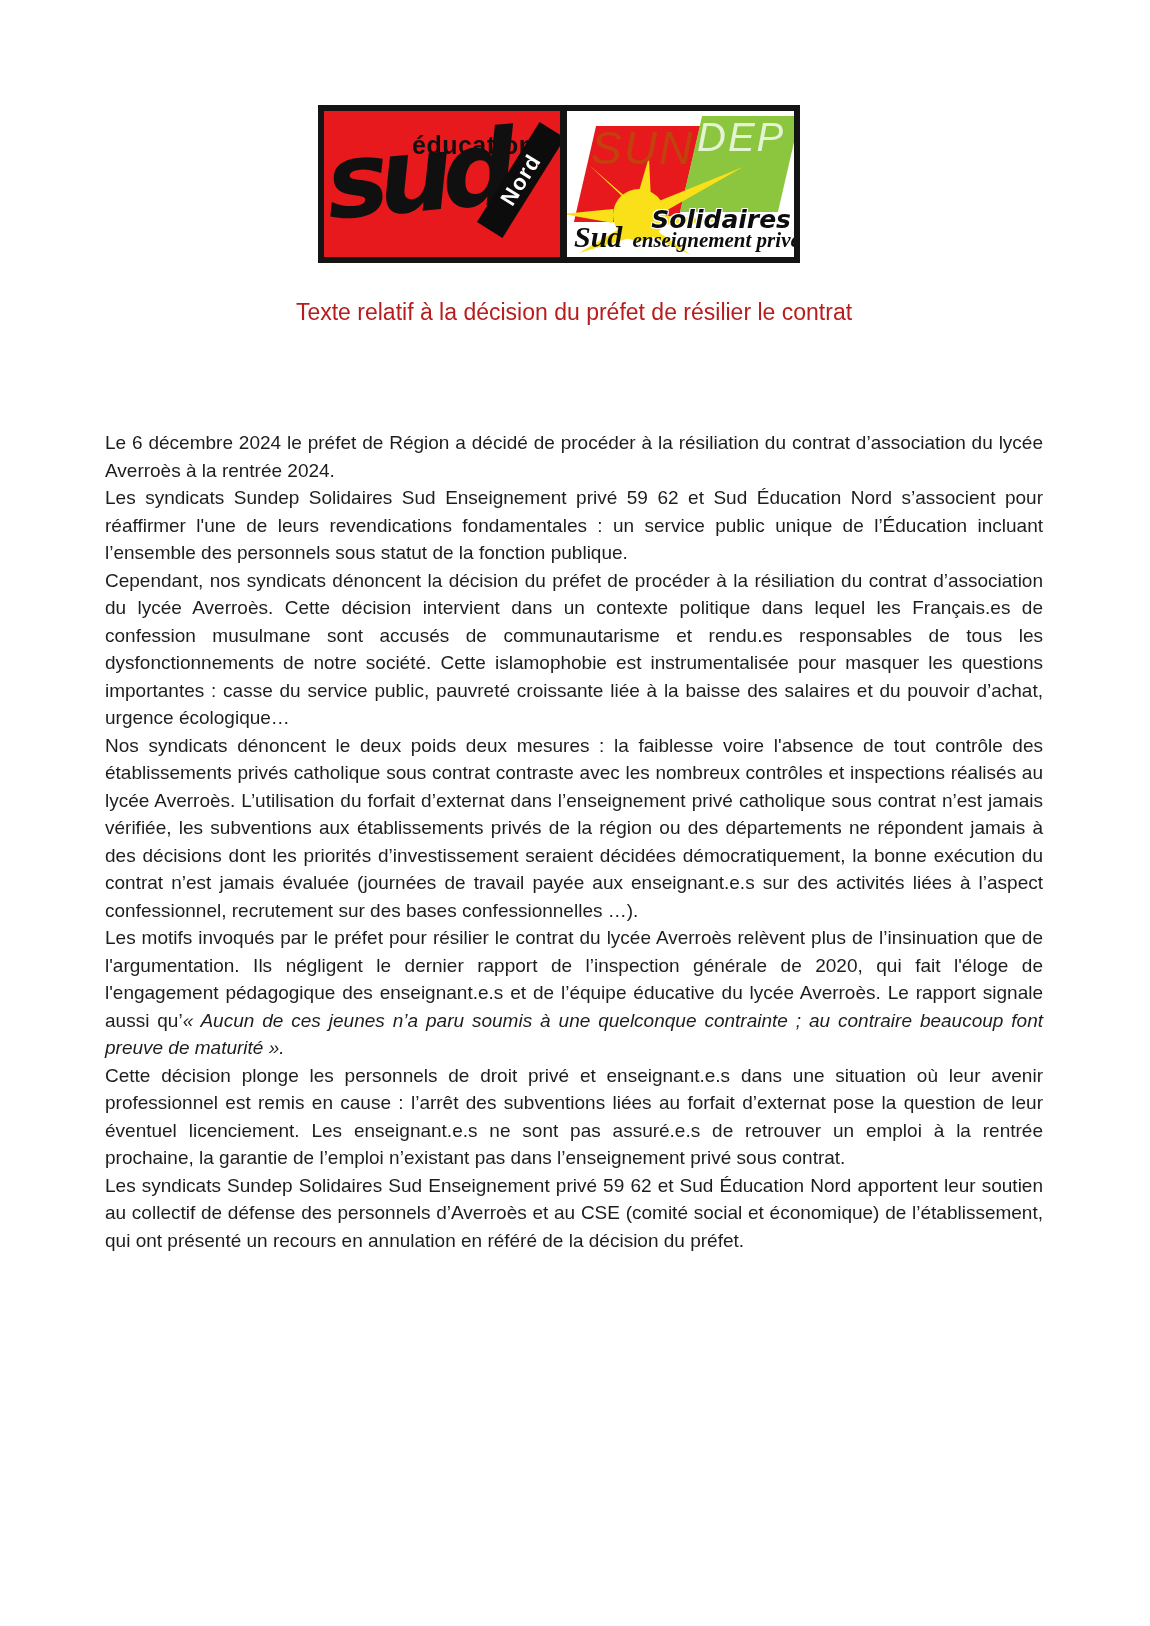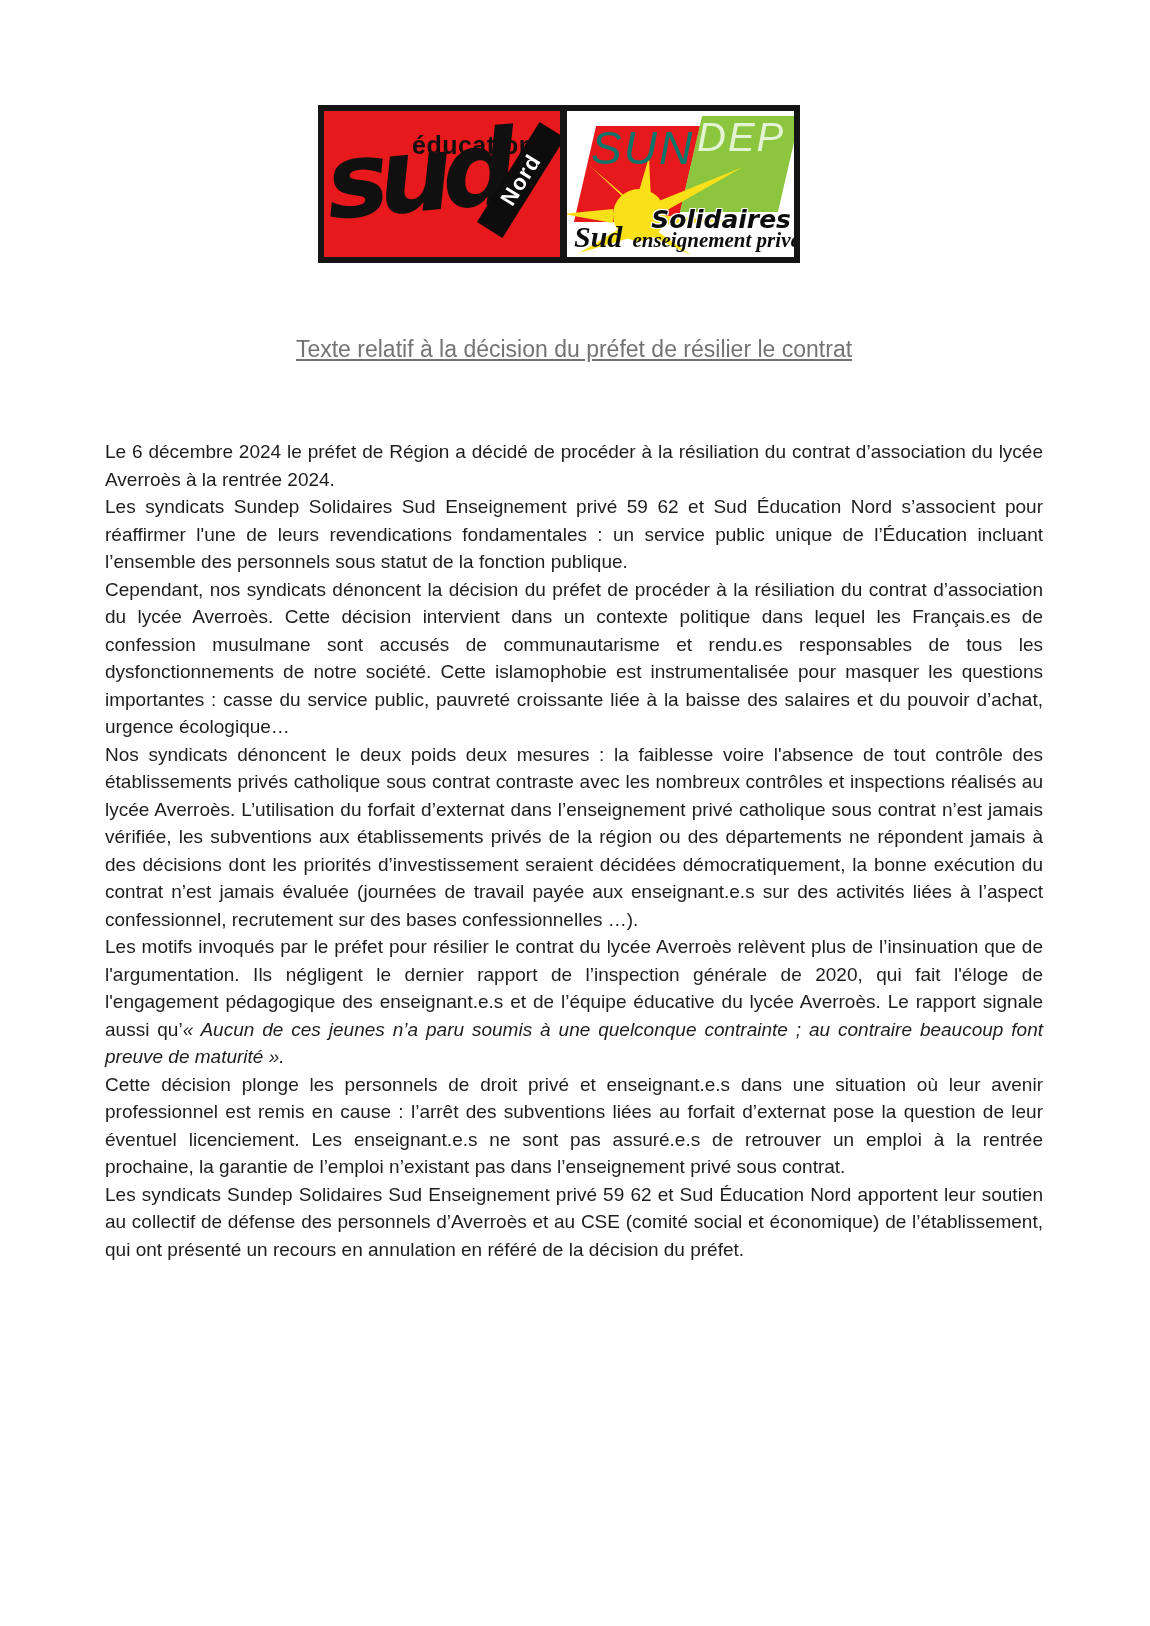--- a/index.html
+++ b/index.html
@@ -107,21 +107,21 @@
     width: 190px;
     height: 100px;
   }
   .logo-sun-text {
     position: absolute;
     left: 24px;
     top: 14px;
     font-style: italic;
     font-size: 46px;
     font-weight: 400;
-    color: #0f766e;
+    color: #c2410c;
     letter-spacing: 2px;
     line-height: 1;
   }
   .logo-dep-text {
     position: absolute;
     left: 130px;
     top: 6px;
     font-style: italic;
     font-size: 40px;
     font-weight: 400;
@@ -156,44 +156,43 @@
   }
   .logo-bottomline .tagline {
     font-size: 21px;
     margin-left: 10px;
   }
 
   
   .doc-title {
     position: absolute;
     left: 105px;
-    top: 333px;
+    top: 296px;
     width: 938px;
     text-align: center;
     font-size: 23px;
     line-height: 32px;
-    color: #737373;
-    text-decoration: underline;
+    color: #b91c1c;
   }
   .doc-body {
     position: absolute;
     left: 105px;
     top: 422px;
     width: 938px;
     font-size: 19px;
     line-height: 27.5px;
     text-align: justify;
   }
   .para {
     margin: 0;
   }
   .para.gap {
   }
   .para:first-child {
-    margin-top: 16px;
+    margin-top: 7px;
   }
   .italic {
     font-style: italic;
   }
 </style>
 </head>
 <body>
 
 <div class="logo-banner">
   <div class="logo-left">

